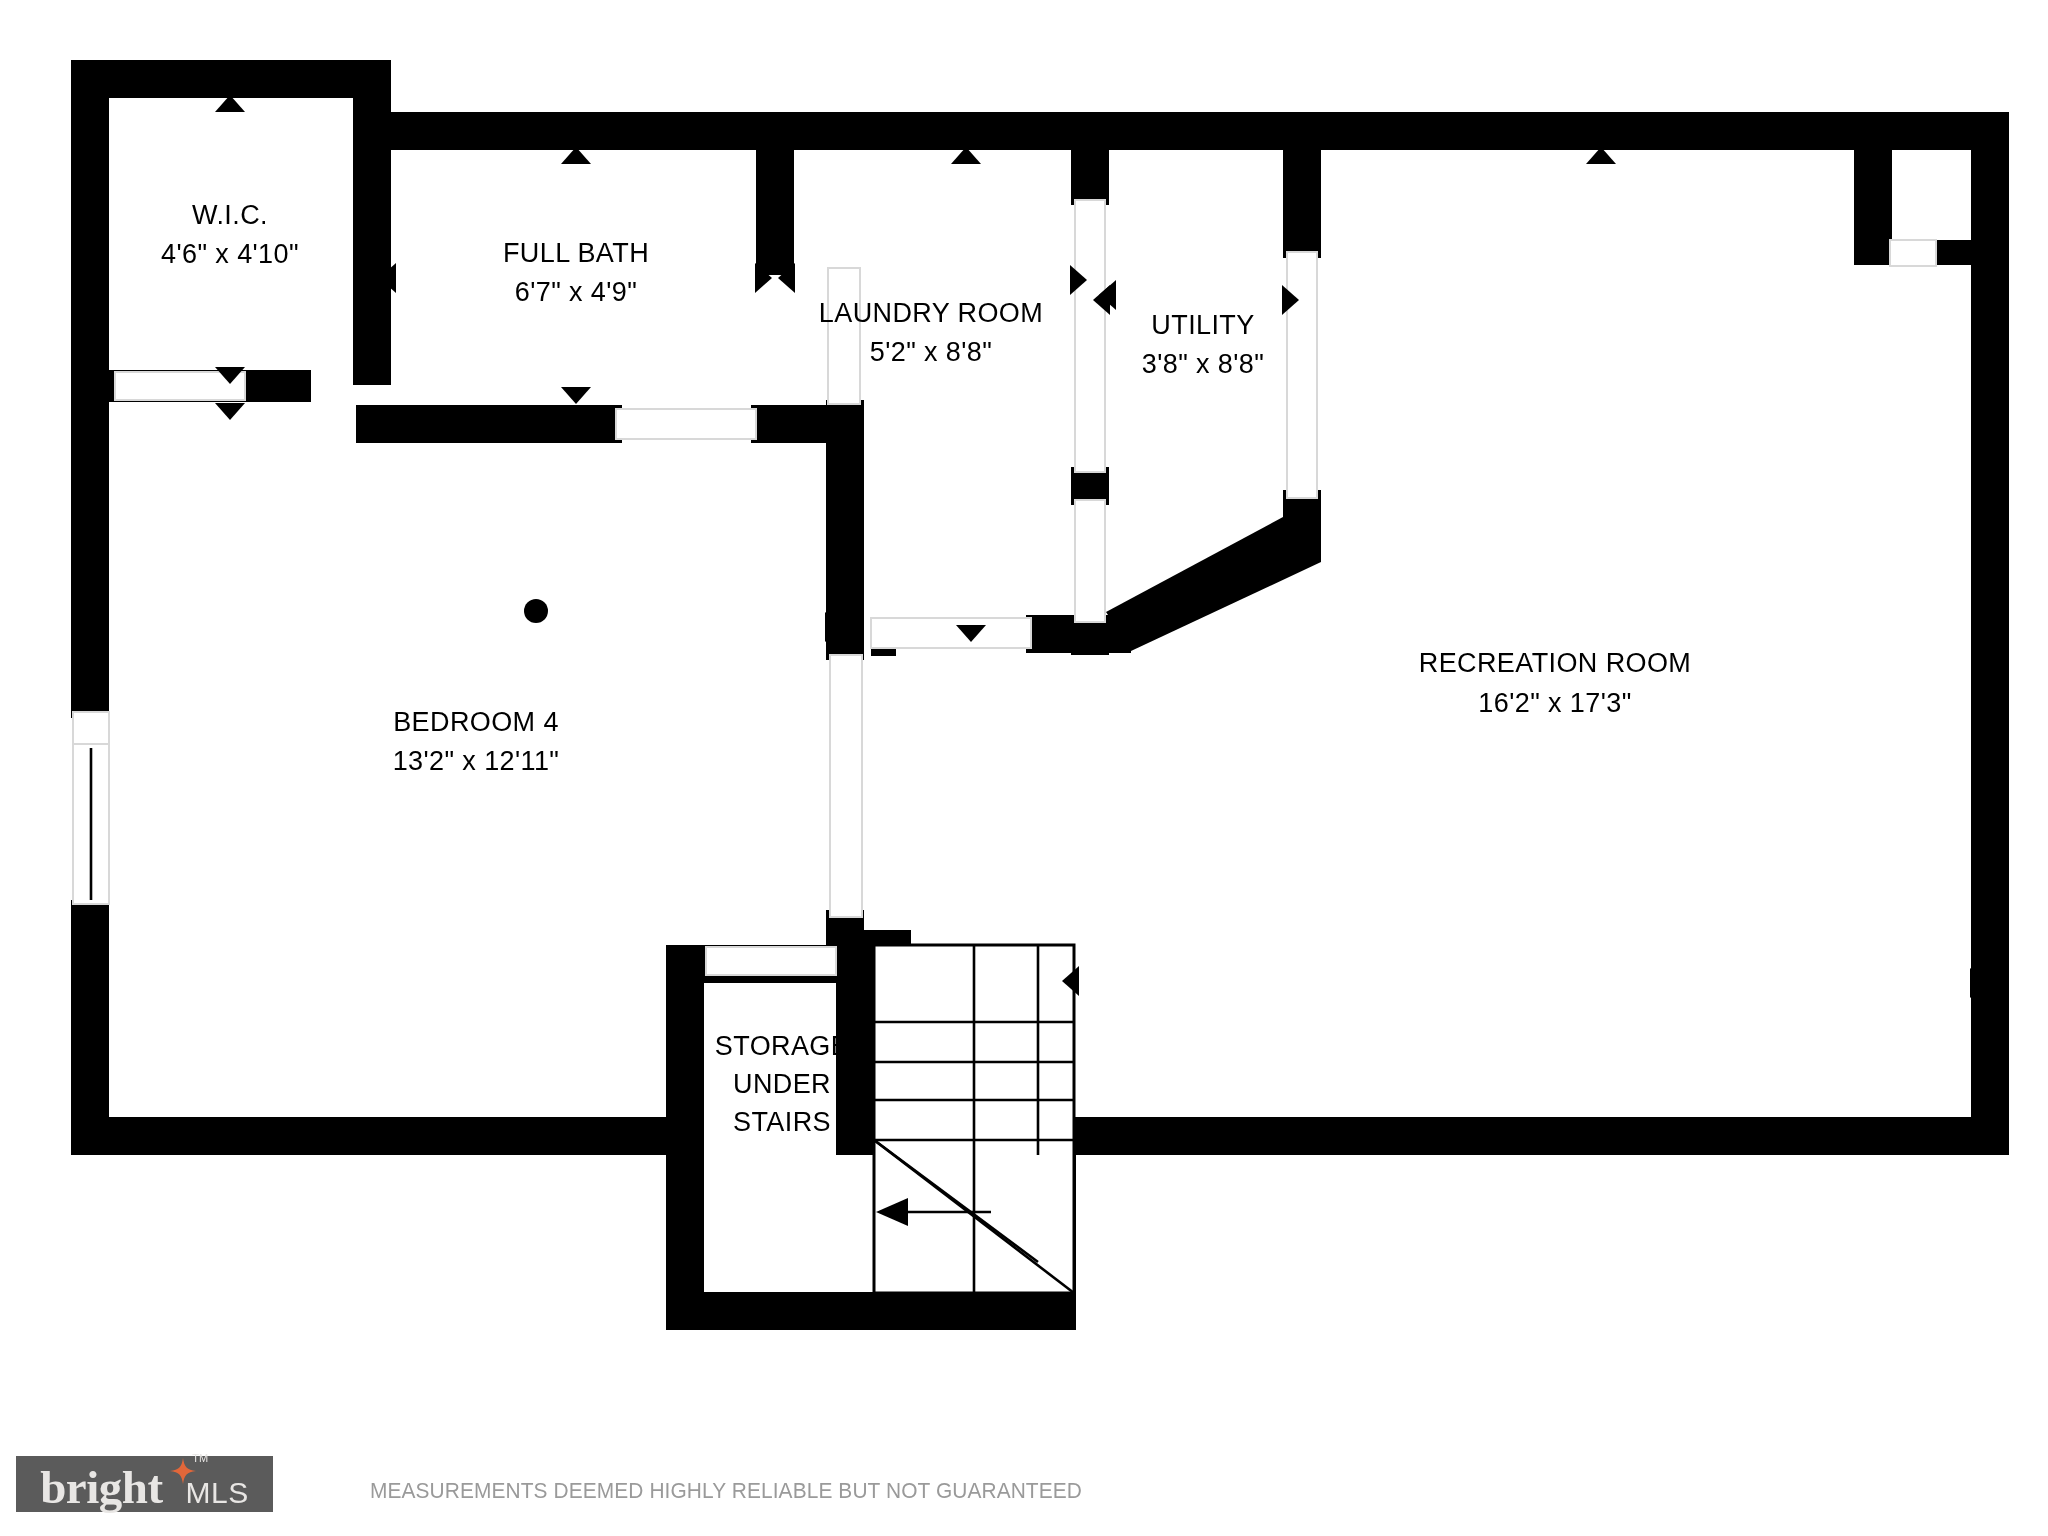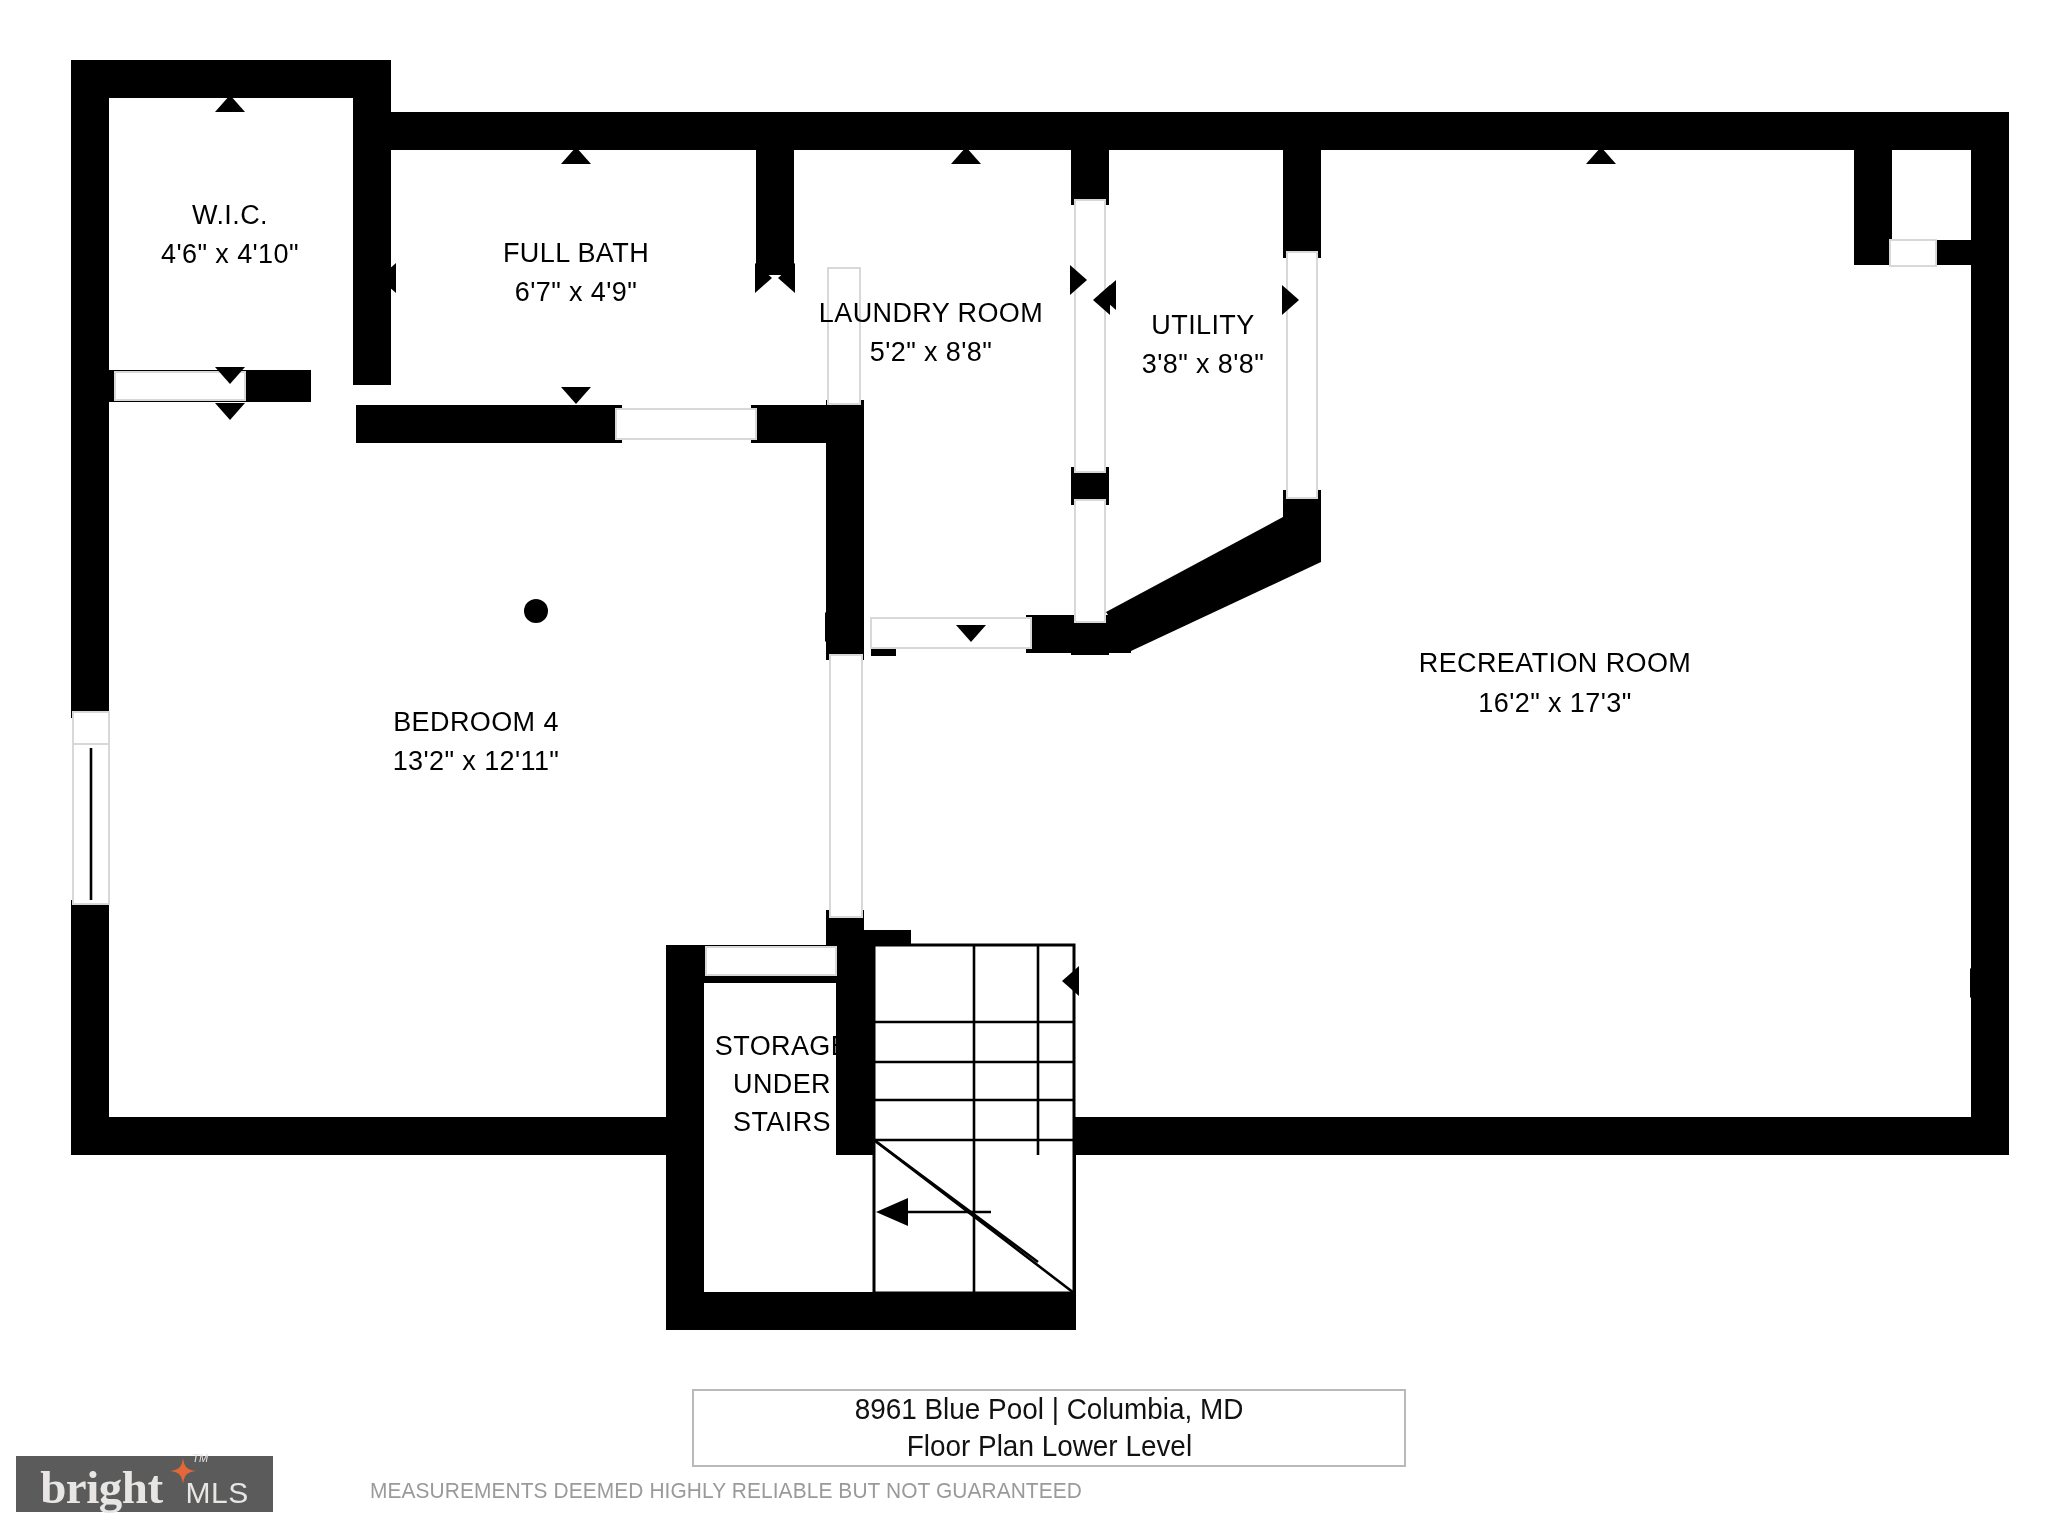--- a/index.html
+++ b/index.html
@@ -123,21 +123,20 @@
     width: 26px;
     height: 26px;
   }
   #mls-logo .logo-tm {
     position: absolute;
     left: 152px;
     top: -12px;
     font-family: "Liberation Sans", sans-serif;
     font-size: 11px;
     color: #e8e6e4;
-    font-style: italic;
   }
 </style>
 </head>
 <body>
 
 <div id="plan-root">
 
   <svg id="floorplan" viewBox="0 0 2048 1536" xmlns="http://www.w3.org/2000/svg">
 
     <g>
@@ -323,24 +322,20 @@
 
       <g>
         <text class="room-label" x="766" y="1055">STORAGE</text>
         <text class="room-label" x="766" y="1093">UNDER</text>
         <text class="room-label" x="766" y="1131">STAIRS</text>
       </g>
 
     </g>
   </svg>
 
-  <div id="caption-box">
-    <div class="cap-line">8961 Blue Pool | Columbia, MD</div>
-    <div class="cap-line">Floor Plan Lower Level</div>
-  </div>
 
   <div id="disclaimer">MEASUREMENTS DEEMED HIGHLY RELIABLE BUT NOT GUARANTEED</div>
 
   <div id="mls-logo">
     <div class="logo-inner">
       <span class="logo-bright">bright</span>
       <span class="logo-mls">MLS</span>
       <svg class="logo-star" viewBox="0 0 40 40">
         <path d="M20 0 C22 14 26 18 40 20 C26 22 22 26 20 40 C18 26 14 22 0 20 C14 18 18 14 20 0 Z" fill="#e2673a"></path>
       </svg>

